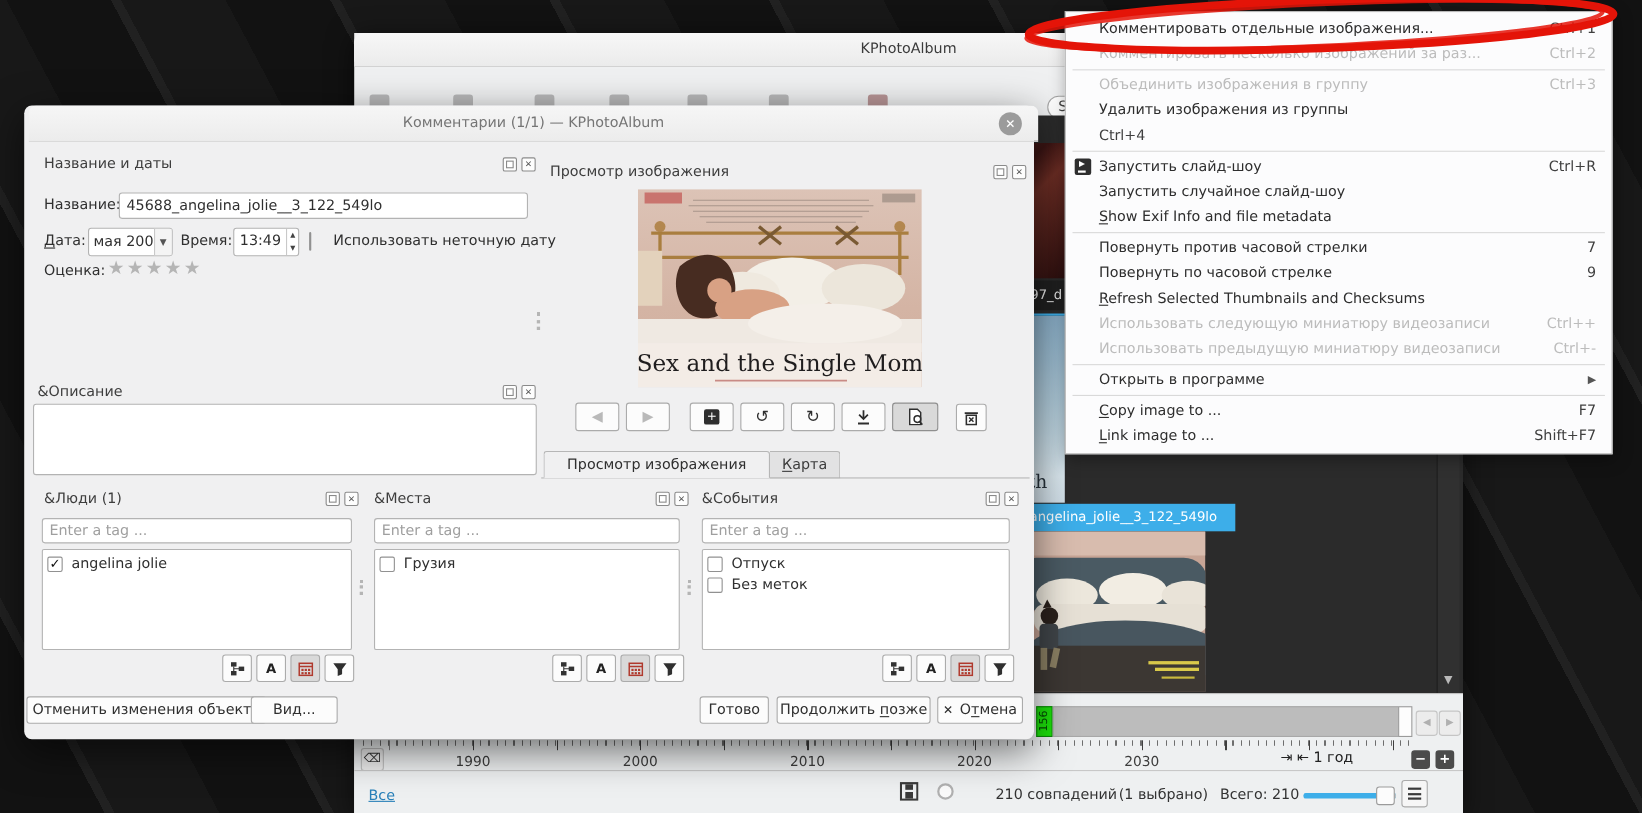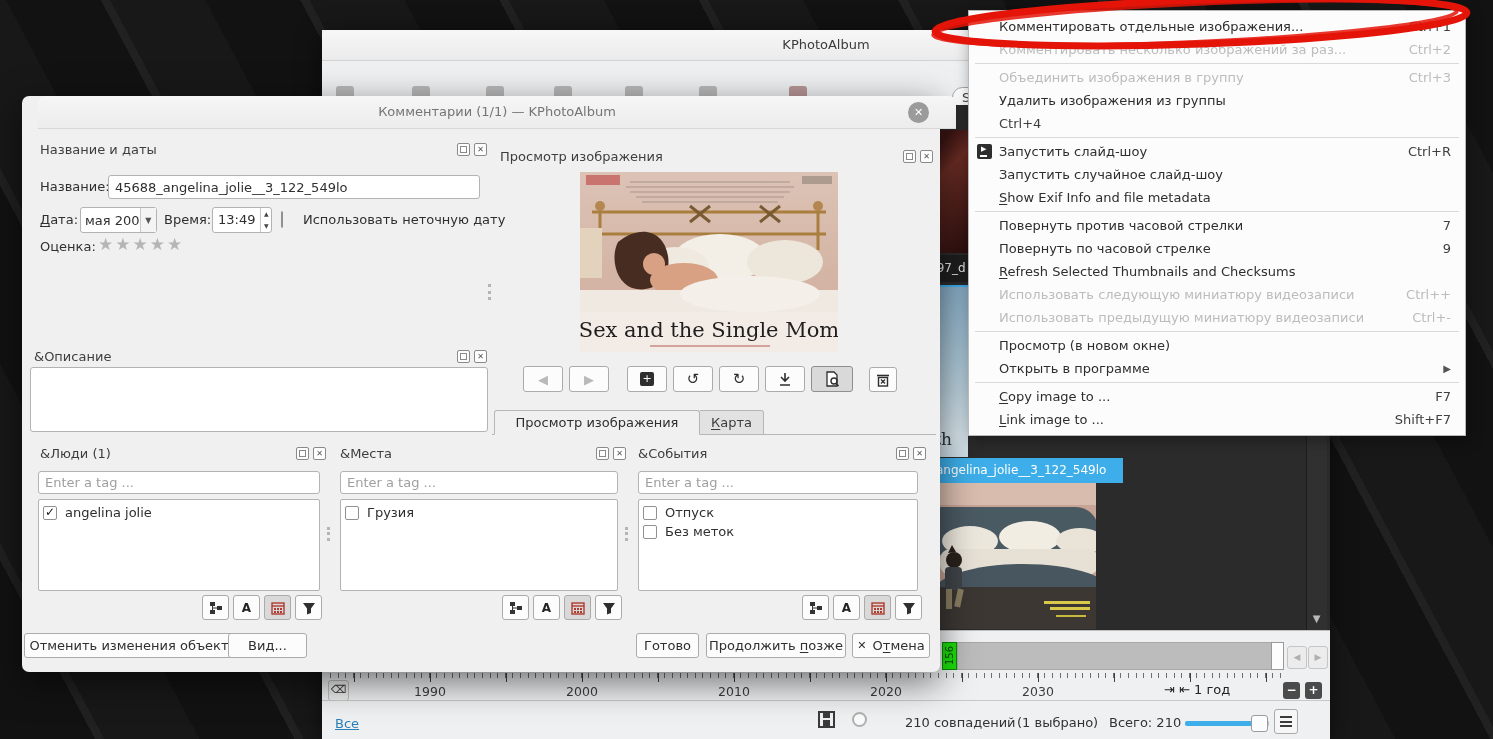--- a/index.html
+++ b/index.html
@@ -66,21 +66,21 @@
   #sb-slider-track{left:863px;top:20px;width:84px;height:5px;background:#3daee9;border-radius:2px;}
   #sb-slider-rest{left:941px;top:20px;width:6px;height:5px;background:#c2c2c2;border-radius:0 2px 2px 0;}
   #sb-slider-handle{left:929px;top:14px;width:15px;height:15px;background:#fcfcfc;border:1px solid #9b9b9b;border-radius:3px;}
   #sb-burger{left:952px;top:8px;width:22px;height:23px;background:#f6f6f6;border:1px solid #aaa;border-radius:3px;
     display:flex;flex-direction:column;justify-content:center;gap:2.5px;align-items:center;}
   #sb-burger i{display:block;width:12px;height:2px;background:#3a3a3a;}
 
   
   #dialog{left:22px;top:96px;width:918px;height:576px;background:#f0f0f1;border-radius:7px;
     box-shadow:0 10px 36px rgba(0,0,0,.55);z-index:2;}
-  #dlg-title{left:16px;top:0;width:100%;height:32px;background:linear-gradient(#f6f6f6,#ececec);
+  #dlg-title{left:4px;top:0;width:100%;height:32px;background:linear-gradient(#f6f6f6,#ececec);
     border-bottom:1px solid #d8d8d8;border-radius:7px 7px 0 0;text-align:center;line-height:32px;color:#757575;}
   #dlg-close{left:886px;top:6px;width:21px;height:21px;background:#9b9b9b;border-radius:50%;color:#fff;
     text-align:center;line-height:21px;font-size:11px;}
   .hdr{color:#3e3e3e;}
   .hicons{display:flex;gap:4px;}
   .hicon{width:13px;height:13px;border:1px solid #8a8a8a;border-radius:2px;background:#fdfdfd;position:relative;box-sizing:border-box;}
   .hicon.float::after{content:"";position:absolute;left:2px;top:2px;width:5px;height:5px;border:1px solid #8a8a8a;background:#fff;}
   .hicon.xbox::after{content:"✕";position:absolute;left:0;right:0;top:0;text-align:center;font-size:8px;line-height:11px;color:#555;}
   .tinput{background:#fff;border:1px solid #b3b3b3;border-radius:3px;box-sizing:border-box;padding:0 6px;
     font-family:inherit;font-size:13px;color:#2f2f2f;outline:none;}
@@ -624,25 +624,20 @@
         <span class="mi-short">Ctrl++</span>
     </div>
     <div class="mi disabled">
       <span class="mi-ic"></span>
         <span class="mi-label">Использовать предыдущую миниатюру видеозаписи</span>
         <span class="mi-short">Ctrl+-</span>
     </div>
     <div class="msep"></div>
     <div class="mi">
       <span class="mi-ic"></span>
-        <span class="mi-label">Просмотр (в новом окне)</span>
-        <span class="mi-short"></span>
-    </div>
-    <div class="mi">
-      <span class="mi-ic"></span>
         <span class="mi-label">Открыть в программе</span>
       <span class="mi-sub">▶</span>
     </div>
     <div class="msep"></div>
     <div class="mi">
       <span class="mi-ic"></span>
         <span class="mi-label"><u>C</u>opy image to ...</span>
         <span class="mi-short">F7</span>
     </div>
     <div class="mi">

